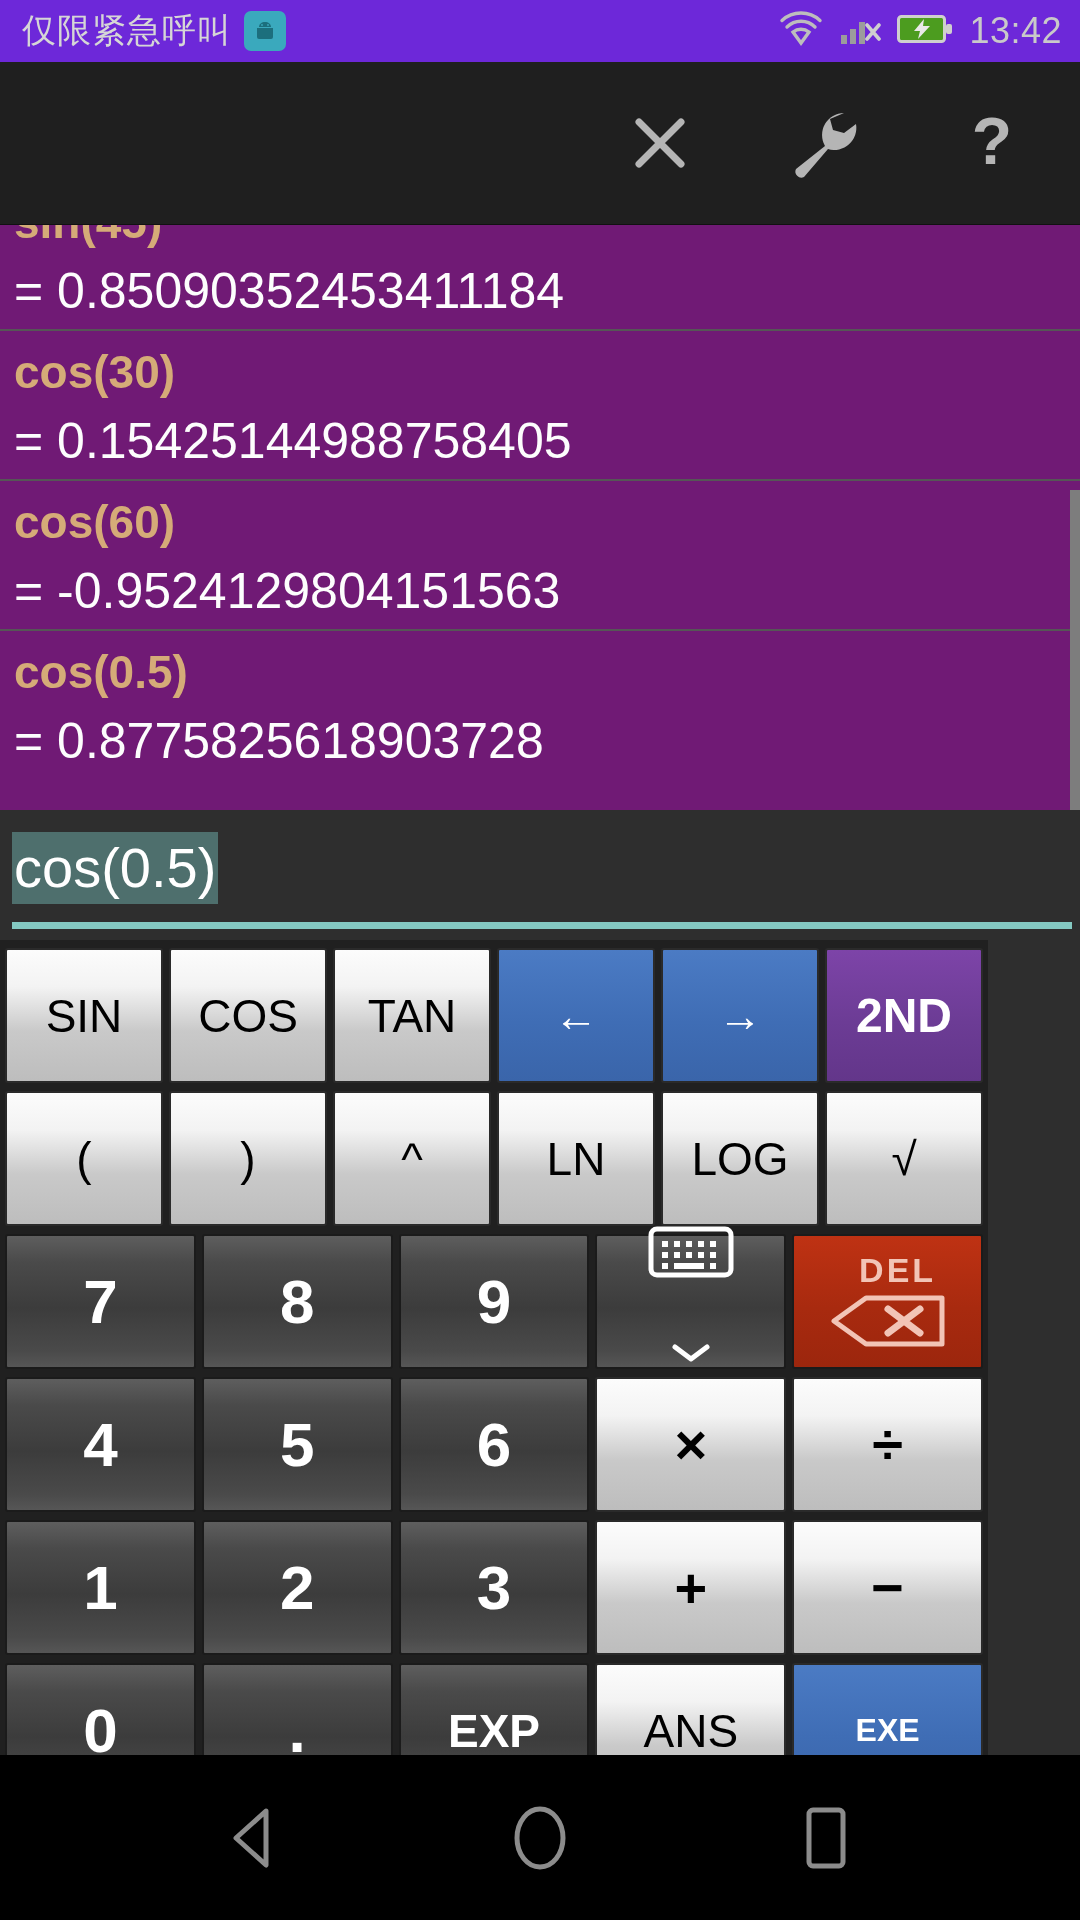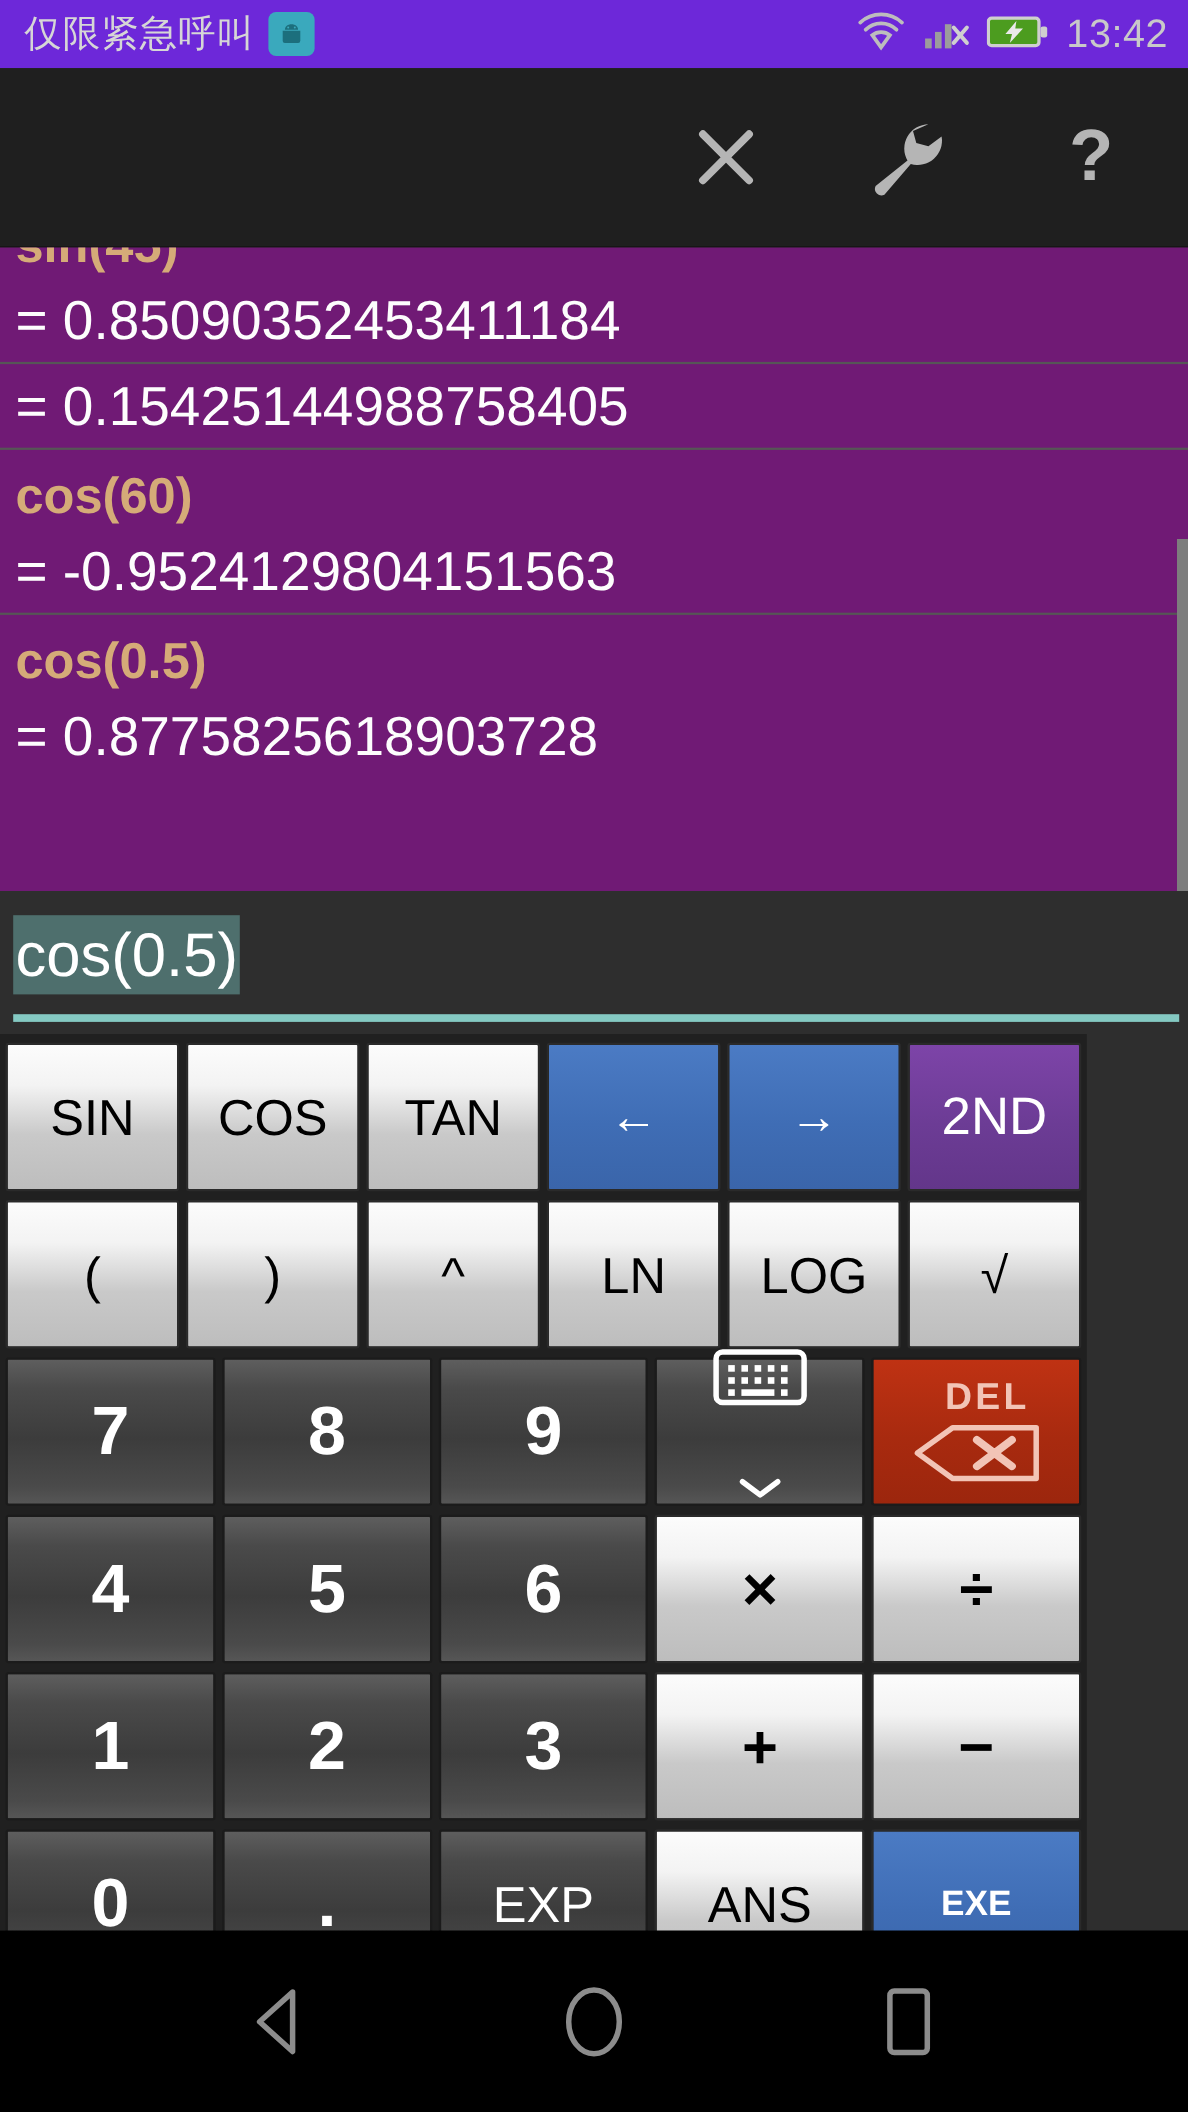--- a/index.html
+++ b/index.html
@@ -96,28 +96,28 @@
   .k-light.op{ font-size:56px; font-weight:bold; }
   
   .k-blue{
     background:linear-gradient(to bottom,#4b7bc4 0%,#3f6db5 55%,#3a65aa 100%);
     border:2px solid #2a2a2a; color:#fff; font-size:44px;
   }
   .k-blue.exe{ font-weight:bold; font-size:32px; }
   
   .k-purple{
     background:linear-gradient(to bottom,#7d44a8 0%,#6c3c95 55%,#63368a 100%);
-    border:2px solid #2a2a2a; color:#fff; font-size:48px; font-weight:normal;
+    border:2px solid #2a2a2a; color:#fff; font-size:48px; font-weight:bold;
   }
   
   .k-dark{
     background:linear-gradient(to bottom,#5e5e5e 0%,#4a4a4a 20%,#3c3c3c 55%,#4a4a4a 88%,#565656 100%);
     border:2px solid #1b1b1b; color:#fff; font-size:62px; font-weight:bold;
   }
-  .k-dark.small{ font-size:46px; font-weight:normal; }
+  .k-dark.small{ font-size:46px; font-weight:bold; }
   
   .k-red{
     background:linear-gradient(to bottom,#bf3213 0%,#a82a0f 55%,#9c260d 100%);
     border:2px solid #1b1b1b; color:#fff;
     flex-direction:column; gap:4px;
   }
   .del-label{ font-size:34px; font-weight:bold; letter-spacing:3px; color:#f2c4b6;margin-left:20px; }
   .kbd-key{ flex-direction:column; gap:6px; }
 
   
@@ -188,20 +188,21 @@
       </svg>
     </span>
   </div>
 
   <div class="history">
     <div class="hrow clipped">
       <div class="hexpr">sin(45)</div>
       <div class="hres">= 0.85090352453411184</div>
     </div>
     <div class="hrow">
+      <div class="hexpr">cos(30)</div>
       <div class="hres">= 0.15425144988758405</div>
     </div>
     <div class="hrow">
       <div class="hexpr">cos(60)</div>
       <div class="hres">= -0.9524129804151563</div>
     </div>
     <div class="hrow">
       <div class="hexpr">cos(0.5)</div>
       <div class="hres">= 0.8775825618903728</div>
     </div>

